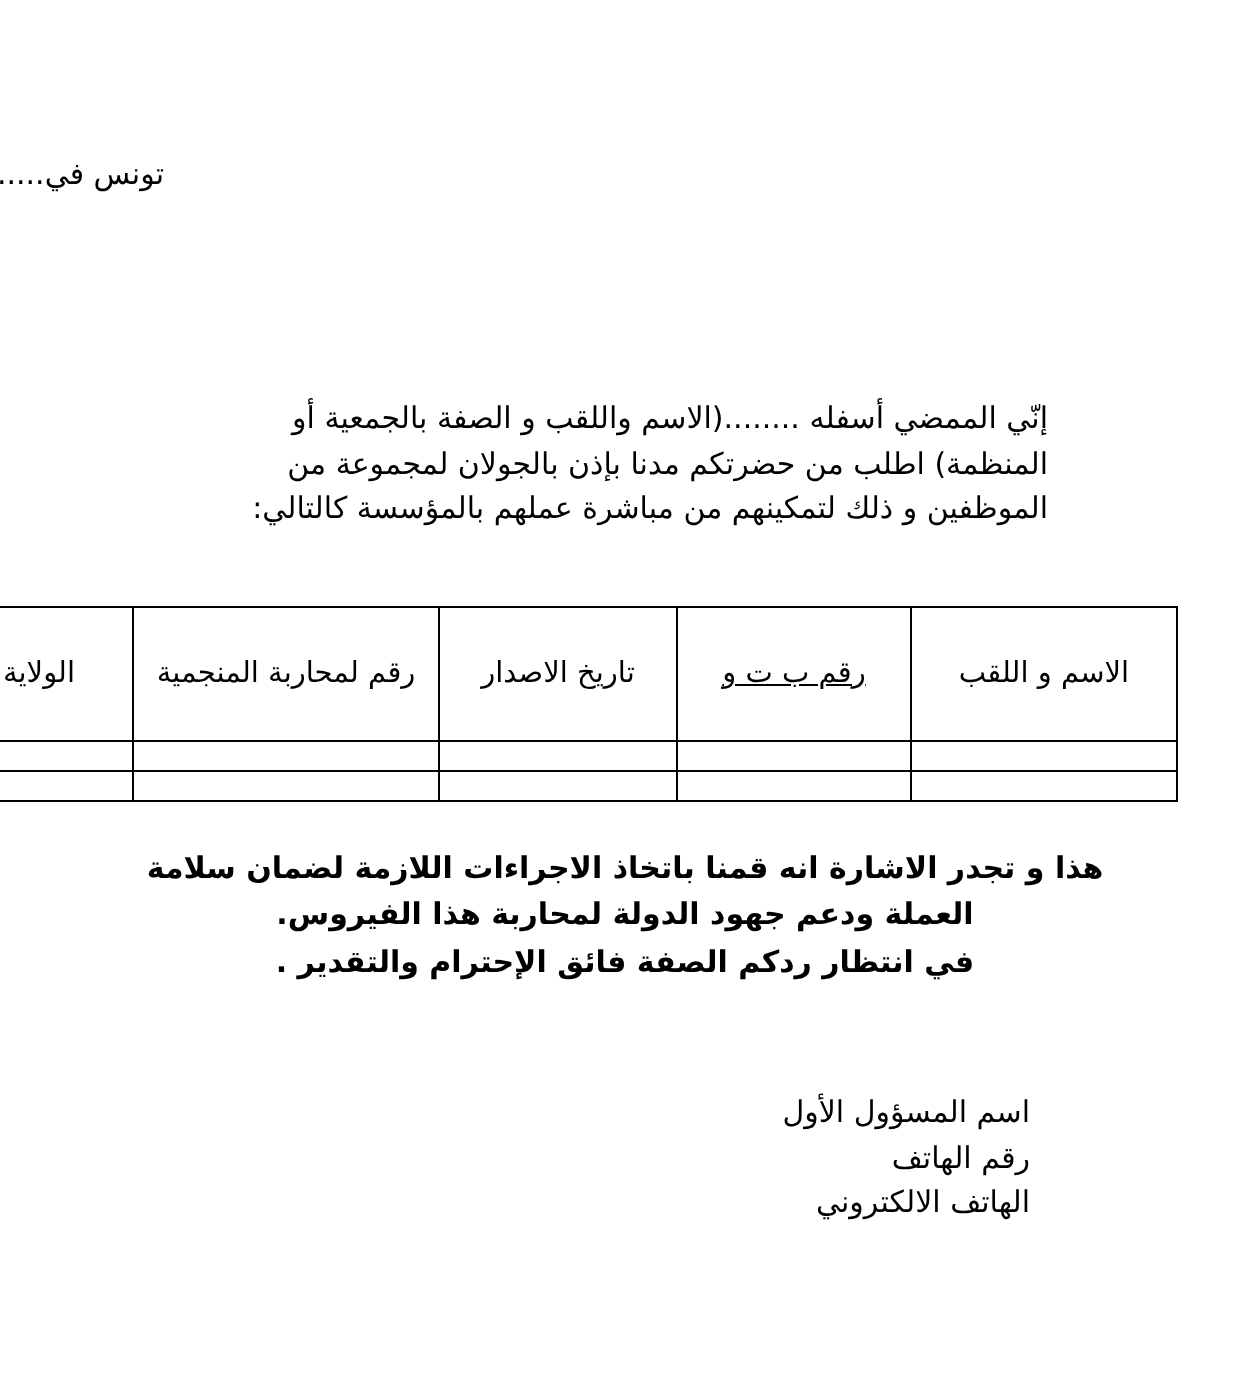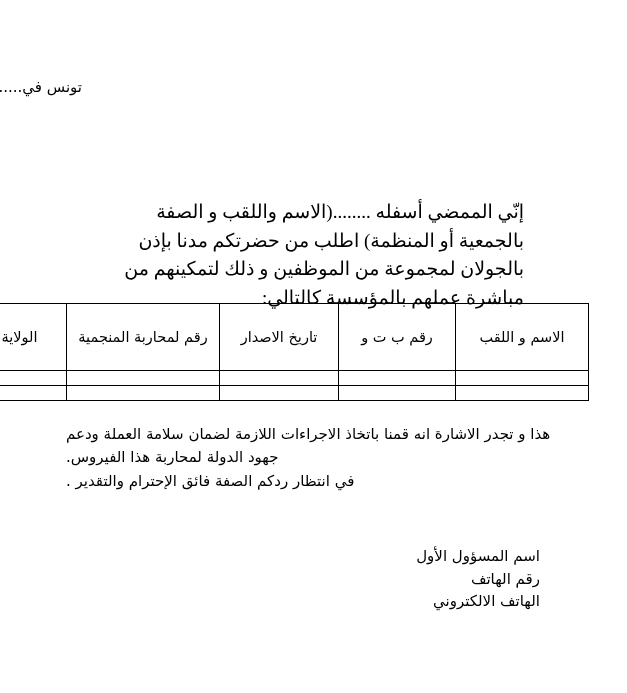--- a/index.html
+++ b/index.html
@@ -40,23 +40,22 @@
     font-weight: bold;
     direction: rtl;
   }
   .body-para {
     position: absolute;
     top: 198px;
     right: 103px;
     width: 423px;
     direction: rtl;
     text-align: right;
-    font-size: 19px;
+    font-size: 15px;
     line-height: 1.5;
-    font-family: Liberation Serif, serif;
   }
   table.info-table {
     position: absolute;
     top: 303px;
     right: 38px;
     width: 551px;
     border-collapse: collapse;
     direction: rtl;
     table-layout: fixed;
   }
@@ -69,39 +68,40 @@
     font-weight: normal;
   }
   table.info-table th {
     height: 56px;
   }
   table.info-table td.empty-cell {
     height: 14px;
     padding: 0;
   }
   .col-name   { width: 120px; }
-  .col-cin    { width: 104px; }
+  .col-cin    { width: 104px; text-decoration: underline; }
   .col-date   { width: 106px; }
   .col-car    { width: 140px; }
   .col-state  { width: 81px; }
 
   .note-para {
     position: absolute;
     top: 423px;
     right: 68px;
     width: 493px;
     direction: rtl;
-    text-align: left;
+    text-align: center;
     font-size: 15px;
     line-height: 1.55;
+    font-weight: bold;
   }
   .signature-block {
     position: absolute;
     top: 545px;
-    right: 87px;
+    right: 112px;
     width: 260px;
     direction: rtl;
     text-align: right;
     font-size: 15px;
     line-height: 1.5;
   }
   .signature-block div {
     white-space: nowrap;
   }
 </style>

